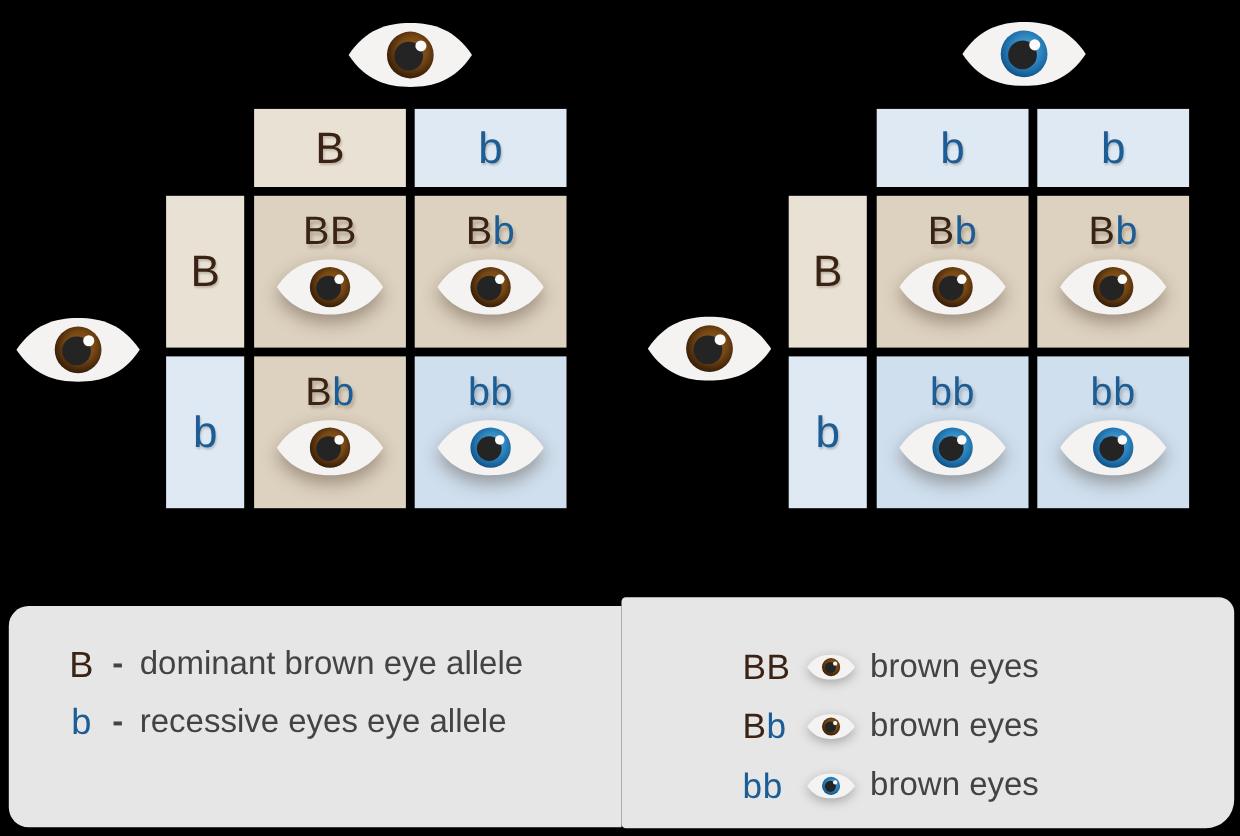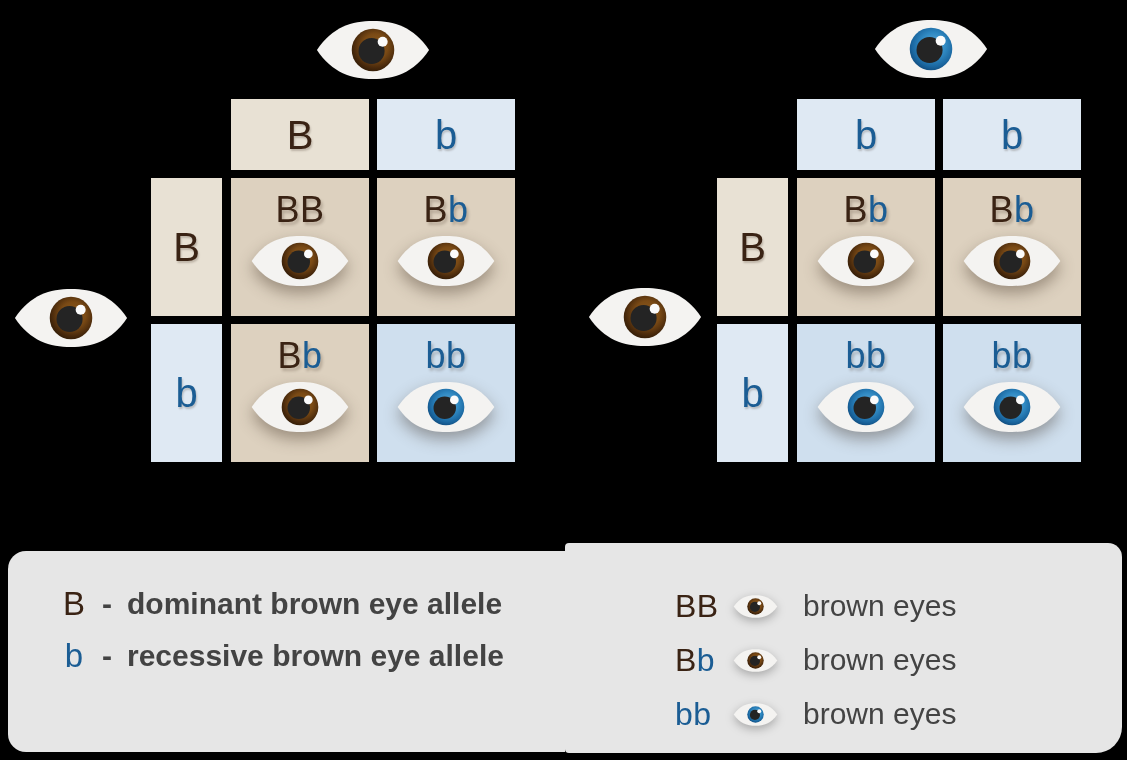--- a/index.html
+++ b/index.html
@@ -39,25 +39,25 @@
   
   .legend { position:absolute; background:var(--legend-bg); box-sizing:border-box; }
   #legend-alleles  { left:8px;   top:551px; width:557px; height:201px;
                      border-radius:18px 0 0 18px; padding-top:27px; }
   #legend-genotypes{ left:565px; top:543px; width:557px; height:210px;
                      border-radius:4px 14px 26px 4px; padding-top:36px; }
   .al-row { display:flex; align-items:center; height:52px; padding-left:54px; }
   .al-symbol { width:24px; text-align:center; font-size:33px; line-height:36px; }
   .al-dash { width:24px; margin-left:9px; text-align:center; font-size:30px; font-weight:700;
              color:var(--legend-text); }
-  .al-desc { margin-left:8px; font-size:30px; color:var(--legend-text);font-weight:bold; }
+  .al-desc { margin-left:8px; font-size:30px; color:var(--legend-text); }
   .gt-row { display:flex; align-items:center; height:54px; padding-left:110px; }
   .gt-symbol { width:48px; font-size:32px; line-height:36px; letter-spacing:0.5px; }
   .gt-row .eye-wrap { margin-left:10px; filter:drop-shadow(0 3px 5px rgba(0,0,0,0.28)); line-height:0; }
-  .gt-desc { margin-left:25px; font-size:30px; color:var(--legend-text); }
+  .gt-desc { margin-left:13px; font-size:30px; color:var(--legend-text); }
 </style>
 </head>
 <body>
 
 <div id="scene" style="--bg: #000000; --tan-h: #e8e1d4; --blue-h: #dfe9f3; --tan-c: #ddd1bf; --blue-c: #cfdfee; --brown: #3a2314; --blue: #1b5d94; --legend-bg: #e6e6e6; --legend-text: #434343;">
   <svg width="0" height="0" style="position:absolute" aria-hidden="true">
     <defs id="iris-defs">
         <radialGradient id="iris-brown" cx="55%" cy="42%" r="62%">
           <stop offset="0%" stop-color="#8a5a1e"></stop>
           <stop offset="48%" stop-color="#7a4a15"></stop>
@@ -201,21 +201,21 @@
 
   <div class="legend" id="legend-alleles">
       <div class="al-row">
         <span class="al-symbol lt-brown">B</span>
         <span class="al-dash">-</span>
         <span class="al-desc">dominant brown eye allele</span>
       </div>
       <div class="al-row">
         <span class="al-symbol lt-blue">b</span>
         <span class="al-dash">-</span>
-        <span class="al-desc">recessive brown eye allele</span>
+        <span class="al-desc">recessive eyes eye allele</span>
       </div>
     </div>
   <div class="legend" id="legend-genotypes">
       <div class="gt-row">
         <span class="gt-symbol"><span class="lt-brown">B</span><span class="lt-brown">B</span></span>
         <span class="eye-wrap"><svg width="45" height="25" viewBox="0 0 120 64">
             <path d="M2,32 C18,8 38,2 60,2 C82,2 102,8 118,32 C102,56 82,62 60,62 C38,62 18,56 2,32 Z" fill="#f4f3f1"></path>
             <circle cx="60" cy="32" r="22" fill="url(#iris-brown)"></circle>
             <circle cx="58.5" cy="33" r="13.5" fill="#242424"></circle>
             <circle cx="70" cy="23.5" r="5.2" fill="#fbfbfb"></circle>

